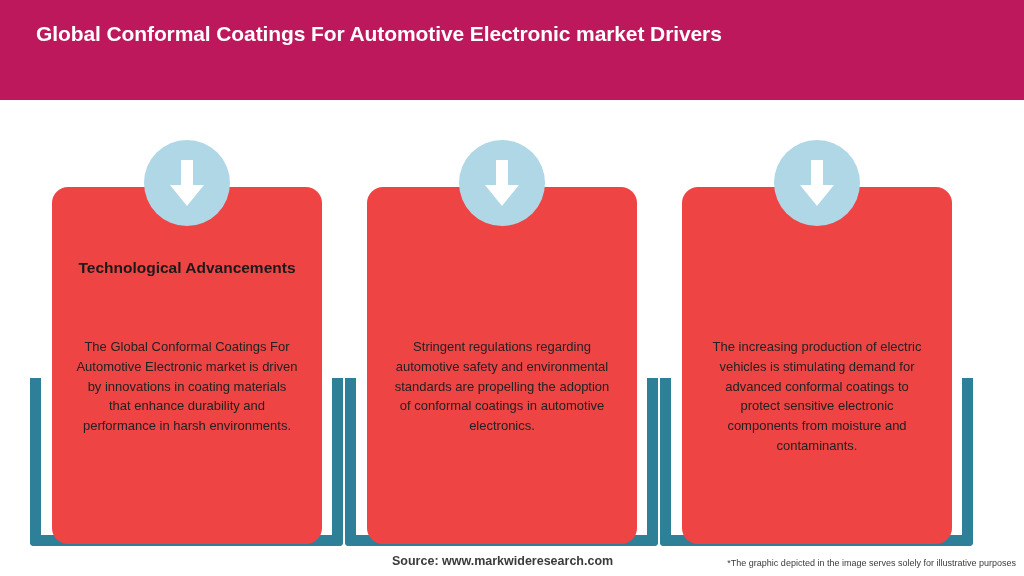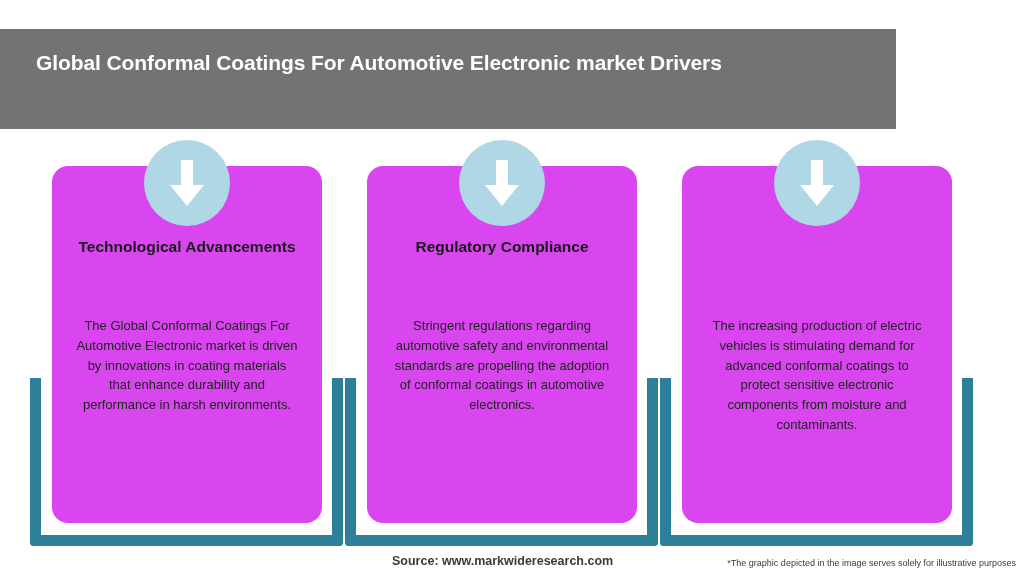--- a/index.html
+++ b/index.html
@@ -13,25 +13,24 @@
     font-family: "Liberation Sans", sans-serif;
     overflow: hidden;
     position: relative;
   }
 
   
   .header {
     position: absolute;
     left: 0;
     top: 0;
-    width: 896px;
+    width: 1024px;
     height: 100px;
-    background: #737373;
+    background: #be185d;
     box-sizing: border-box;
-    margin-top: 29px;
   }
   .header-title {
     position: absolute;
     left: 36px;
     top: 22px;
     font-size: 21px;
     font-weight: bold;
     color: #ffffff;
     letter-spacing: -0.1px;
     white-space: nowrap;
@@ -83,23 +82,23 @@
     border-bottom: 11px solid #2E8098;
     border-bottom-left-radius: 4px;
     border-bottom-right-radius: 4px;
     box-sizing: border-box;
     z-index: 1;
   }
 
   
   .card {
     position: absolute;
-    top: 66px;           
+    top: 87px;           
     height: 357px;       
-    background: #d946ef;
+    background: #ef4444;
     border-radius: 16px;
     box-sizing: border-box;
     z-index: 2;
   }
   .card-title {
     position: absolute;
     left: 14px;
     right: 14px;
     top: 70px;
     text-align: center;
@@ -174,21 +173,20 @@
     <div class="card-title">Technological Advancements</div>
     <div class="card-body">The Global Conformal Coatings For Automotive Electronic market is driven by innovations in coating materials that enhance durability and performance in harsh environments.</div>
   </div>
   <div class="badge" style="left:144px;">
     <svg width="40" height="50" viewBox="0 0 40 50">
       <polygon points="14,2 26,2 26,27 37,27 20,48 3,27 14,27" fill="#FFFFFF"></polygon>
     </svg>
   </div>
 
   <div class="card" style="left:367px; width:270px;">
-    <div class="card-title">Regulatory Compliance</div>
     <div class="card-body">Stringent regulations regarding automotive safety and environmental standards are propelling the adoption of conformal coatings in automotive electronics.</div>
   </div>
   <div class="badge" style="left:459px;">
     <svg width="40" height="50" viewBox="0 0 40 50">
       <polygon points="14,2 26,2 26,27 37,27 20,48 3,27 14,27" fill="#FFFFFF"></polygon>
     </svg>
   </div>
 
   <div class="card" style="left:682px; width:270px;">
     <div class="card-body">The increasing production of electric vehicles is stimulating demand for advanced conformal coatings to protect sensitive electronic components from moisture and contaminants.</div>

